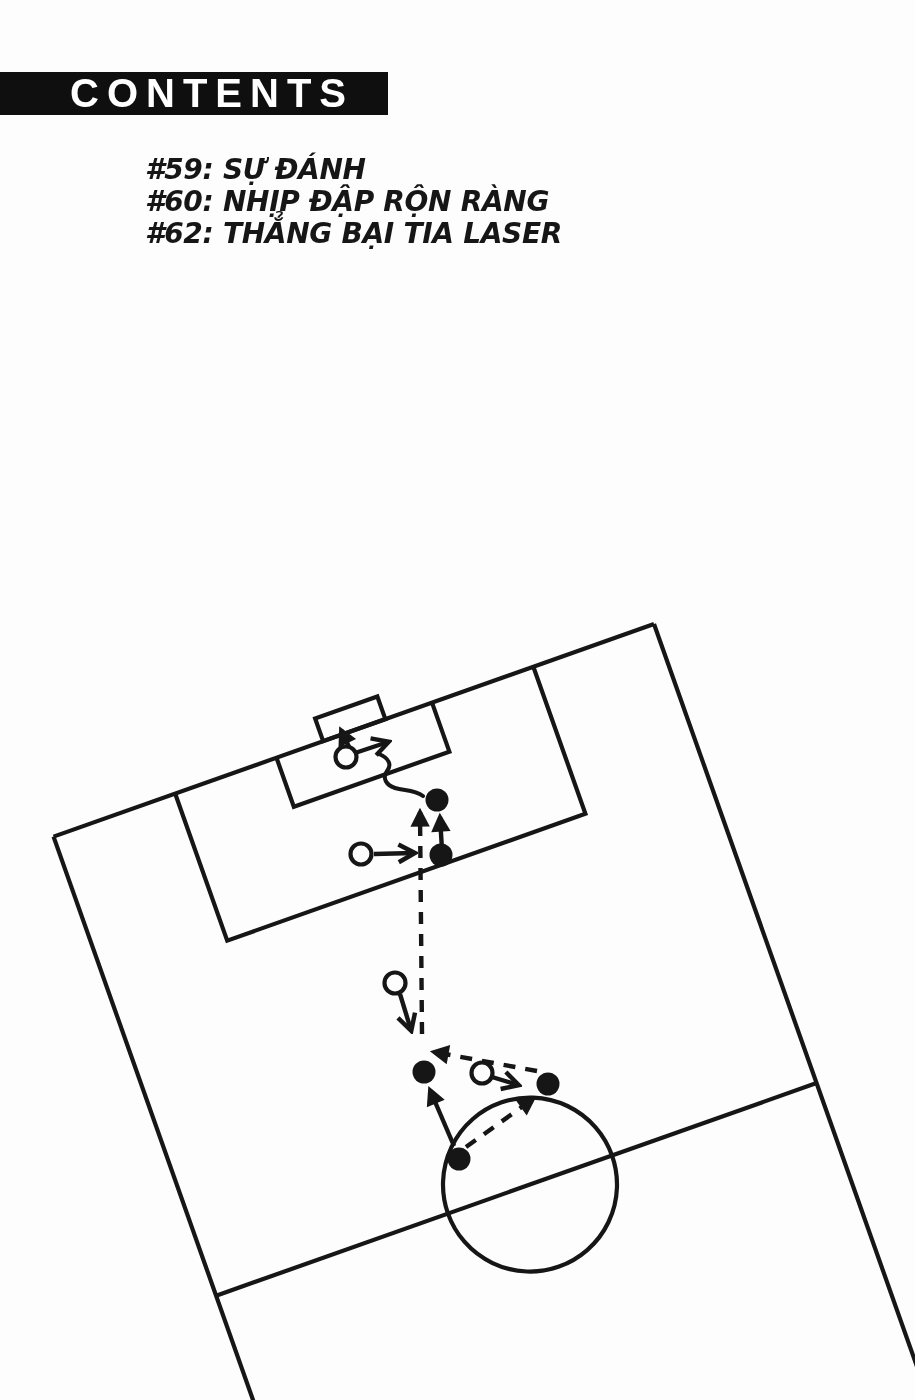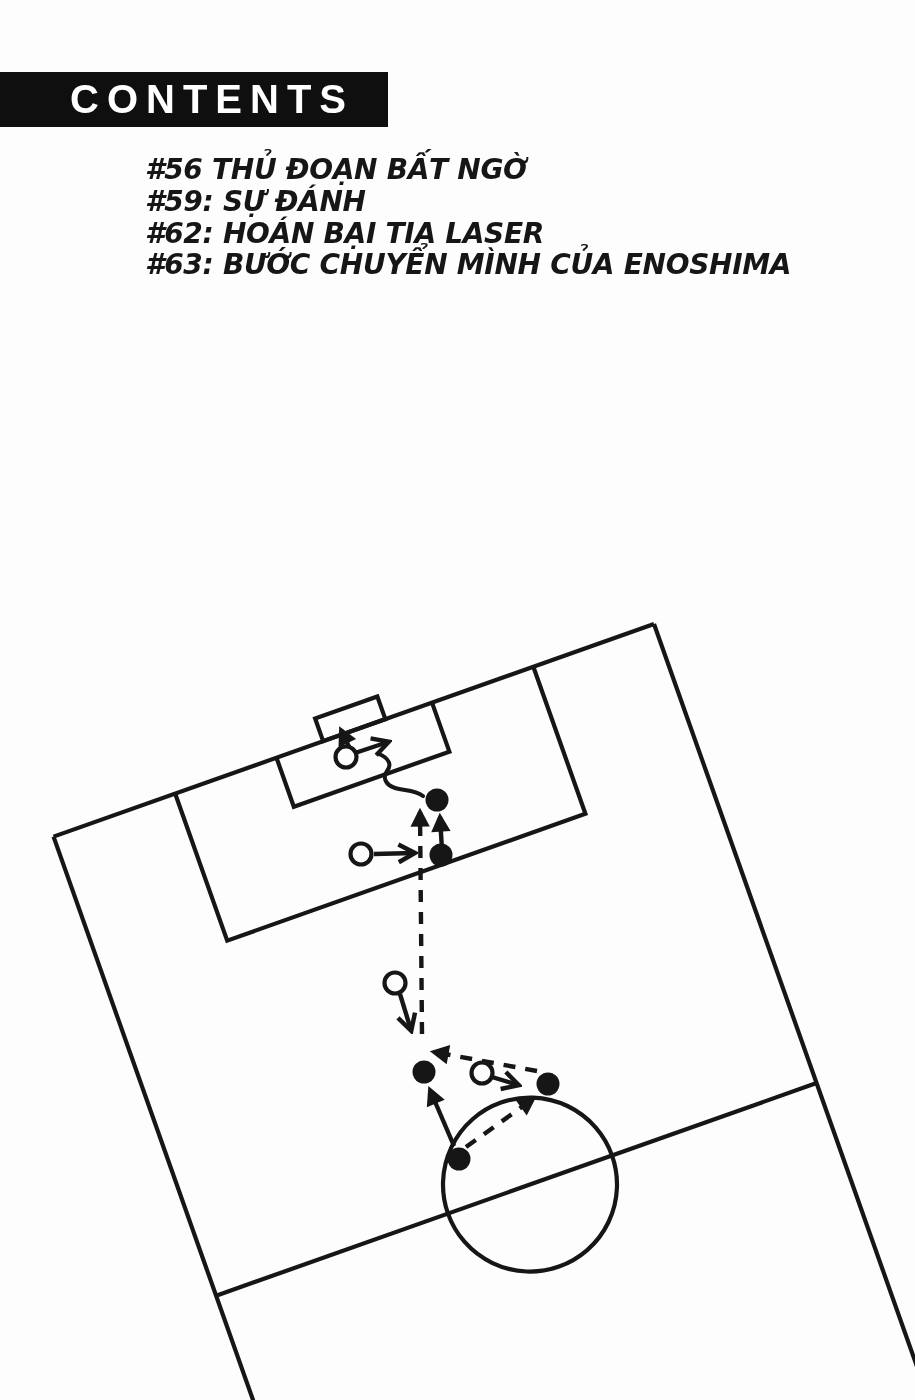--- a/index.html
+++ b/index.html
@@ -8,21 +8,21 @@
     --bar:#0f0f0f;
     --bar-text:#ffffff;
   }
   html,body{margin:0;padding:0;}
   body{
     width:915px;height:1400px;position:relative;overflow:hidden;
     background:var(--paper);
     font-family:"DejaVu Sans",sans-serif;
   }
   .contents-bar{
-    position:absolute;left:0;top:72px;width:388px;height:55px;
+    position:absolute;left:0;top:72px;width:388px;height:43px;
     background:var(--bar);
     display:flex;align-items:center;
     padding-left:70px;box-sizing:border-box;
   }
   .contents-bar .title{
     color:var(--bar-text);
     font-family:"Liberation Sans",sans-serif;
     font-weight:700;font-size:40px;letter-spacing:8px;
     white-space:nowrap;
   }
@@ -48,24 +48,23 @@
   .head-stroke{fill:none;stroke:var(--ink);stroke-width:2.6px;}
 </style>
 </head>
 <body>
 
 <div class="contents-bar">
   <span class="title">CONTENTS</span>
 </div>
 
 <div class="toc">
-  <div class="toc-line">#56 THỦ ĐOẠN BẤT NGỜ</div>
   <div class="toc-line">#59: SỰ ĐÁNH</div>
-  <div class="toc-line">#62: HOÁN BẠI TIA LASER</div>
-  <div class="toc-line">#63: BƯỚC CHUYỂN MÌNH CỦA ENOSHIMA</div>
+  <div class="toc-line">#60: NHỊP ĐẬP RỘN RÀNG</div>
+  <div class="toc-line">#62: THẲNG BẠI TIA LASER</div>
 </div>
 
 <svg class="diagram" viewBox="0 0 915 1400" aria-hidden="true">
   <defs>
     <marker id="head-filled" markerUnits="userSpaceOnUse" markerWidth="22" markerHeight="22" viewBox="0 0 12 12" refX="9" refY="6" orient="auto">
       <path class="head-fill" d="M1 0.7 L11.3 6 L1 11.3 Z"></path>
     </marker>
     <marker id="head-open" markerUnits="userSpaceOnUse" markerWidth="24" markerHeight="24" viewBox="0 0 14 14" refX="11.5" refY="7" orient="auto">
       <path class="head-stroke" d="M2.5 1.8 L12 7 L2.5 12.2"></path>
     </marker>

